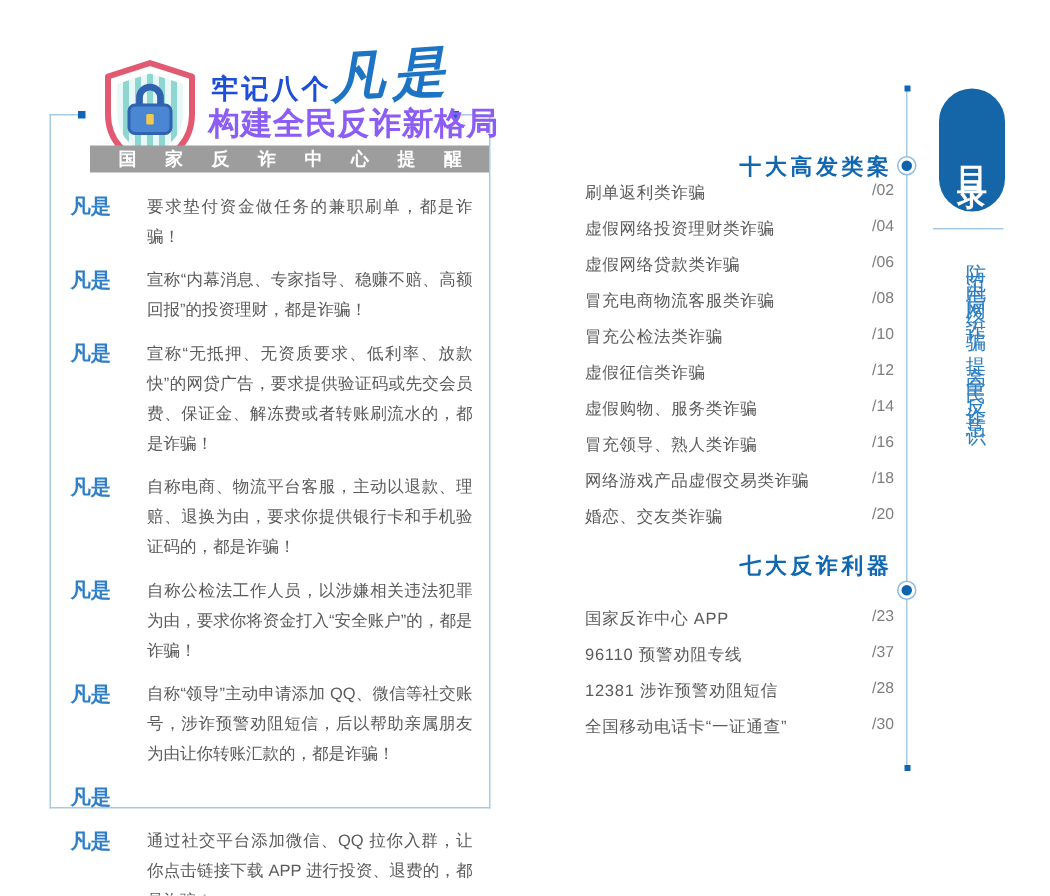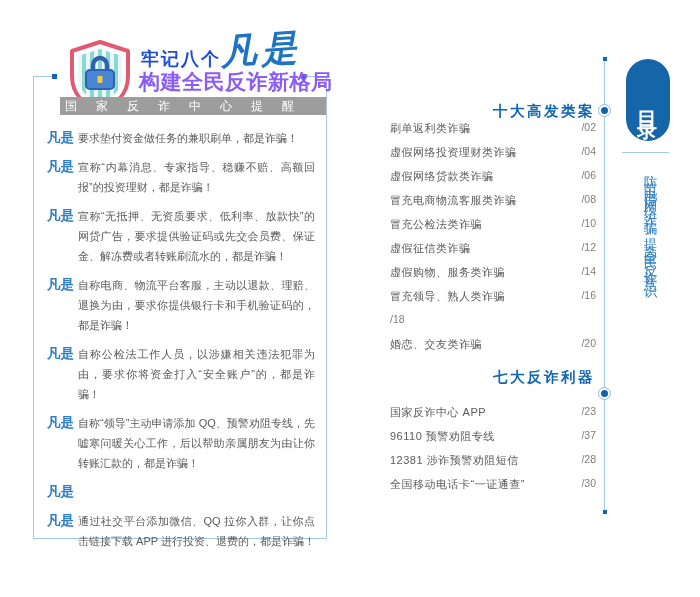--- a/index.html
+++ b/index.html
@@ -19,28 +19,28 @@
   .corner-dot{width:5px;height:5px;background:#1166b3;top:74px;}
   .dot-left{left:52px;} .dot-right{left:301px;}
 
   
   .shield{left:66px;top:40px;width:68px;height:72px;}
   .slogan-prefix{left:141px;top:47px;font-size:18px;color:#1d4ed8;font-weight:600;letter-spacing:2px;}
   .slogan-script{left:220px;top:26px;font-size:36px;color:#1d74c4;font-weight:bold;font-style:italic;
     letter-spacing:5px;transform:rotate(-4deg);}
   .slogan-line2{left:139px;top:68px;font-size:21px;color:#8b5cf6;font-weight:bold;letter-spacing:0.5px;}
   .banner{left:60px;top:97px;width:266px;height:18px;background:#9d9d9d;color:#ffffff;
-    font-size:12px;line-height:18px;letter-spacing:19px;padding-left:5px;box-sizing:border-box;
-    white-space:nowrap;overflow:hidden;}
+    font-size:12px;line-height:18px;letter-spacing:19px;padding-left:19px;box-sizing:border-box;
+    white-space:nowrap;overflow:hidden;font-weight:bold;}
 
   
   .rules{left:47px;top:128px;width:268px;}
   .rule{display:flex;margin-bottom:9px;}
   .rule-label{color:#2e7fc8;font-weight:bold;font-size:13.5px;flex:0 0 31px;line-height:20px;}
-  .rule-text{color:#5b5b5b;font-size:11px;line-height:20px;text-align:justify;}
+  .rule-text{color:#5b5b5b;font-size:11px;line-height:20px;text-align:justify;margin-left:20px;}
 
   
   .tline{left:604px;top:59px;width:1px;height:454px;background:#a7cbe7;}
   .tdot{width:4px;height:4px;background:#1166b3;left:603px;}
   .tdot-top{top:57px;} .tdot-bottom{top:510px;}
   .tbullet{left:598px;width:11px;height:11px;border-radius:50%;border:1px solid #8fbce2;background:#fff;}
   .tbullet .inner{position:absolute;left:2px;top:2px;width:7px;height:7px;border-radius:50%;background:#0f63ad;}
   .tb1{top:104px;} .tb2{top:387px;}
   .toc-head{left:390px;width:205px;text-align:right;color:#1267b2;font-weight:bold;
     font-size:14.5px;letter-spacing:2.5px;}
@@ -106,21 +106,21 @@
   <div class="rule">
     <span class="rule-label">凡是</span>
     <span class="rule-text">自称电商、物流平台客服，主动以退款、理赔、退换为由，要求你提供银行卡和手机验证码的，都是诈骗！</span>
   </div>
   <div class="rule">
     <span class="rule-label">凡是</span>
     <span class="rule-text">自称公检法工作人员，以涉嫌相关违法犯罪为由，要求你将资金打入“安全账户”的，都是诈骗！</span>
   </div>
   <div class="rule">
     <span class="rule-label">凡是</span>
-    <span class="rule-text">自称“领导”主动申请添加 QQ、预警劝阻专线，先嘘寒问暖关心工作，后以帮助亲属朋友为由让你转账汇款的，都是诈骗！</span>
+    <span class="rule-text">自称“领导”主动申请添加 QQ、微信等社交账号，涉诈预警劝阻短信，后以帮助亲属朋友为由让你转账汇款的，都是诈骗！</span>
   </div>
   <div class="rule">
     <span class="rule-label">凡是</span>
   </div>
   <div class="rule">
     <span class="rule-label">凡是</span>
     <span class="rule-text">通过社交平台添加微信、QQ 拉你入群，让你点击链接下载 APP 进行投资、退费的，都是诈骗！</span>
   </div>
 </div>
 
@@ -162,20 +162,21 @@
   </div>
   <div class="toc-row">
     <span class="t">虚假购物、服务类诈骗</span>
     <span class="p">/14</span>
   </div>
   <div class="toc-row">
     <span class="t">冒充领导、熟人类诈骗</span>
     <span class="p">/16</span>
   </div>
   <div class="toc-row">
+    <span class="t">网络游戏产品虚假交易类诈骗</span>
     <span class="p">/18</span>
   </div>
   <div class="toc-row">
     <span class="t">婚恋、交友类诈骗</span>
     <span class="p">/20</span>
   </div>
 </div>
 
 <div class="abs toc-head toc-head2">七大反诈利器</div>
 <div class="abs toc-list toc-list2">

